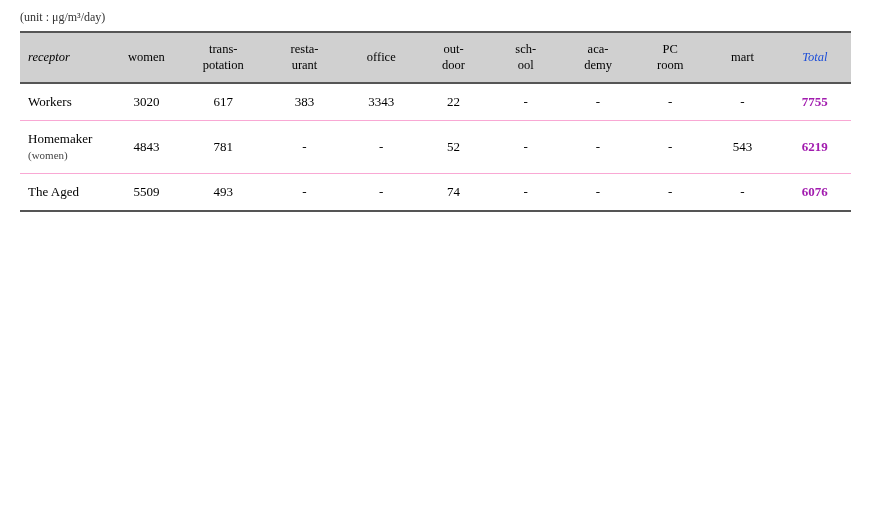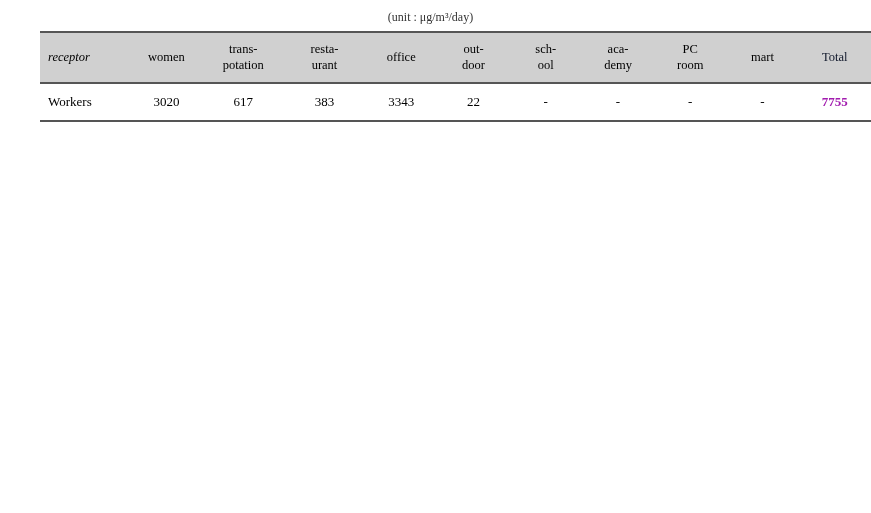--- a/index.html
+++ b/index.html
@@ -12,32 +12,31 @@
       background: #fff;
       font-family: 'Times New Roman', Times, serif;
       font-size: 13px;
       color: #000;
       width: 871px;
       min-height: 513px;
       padding: 10px 20px 20px 20px;
     }
 
     .unit-label {
-      text-align: center;
+      text-align: left;
       font-size: 12px;
       color: #333;
       margin-bottom: 6px;
       padding-right: 10px;
     }
 
     table {
       width: 100%;
       border-collapse: collapse;
       table-layout: fixed;
-      margin-left: 20px;
     }
 
     thead tr th {
       background-color: #d0d0d0;
       padding: 8px 4px;
       text-align: center;
       font-weight: normal;
       font-size: 12.5px;
       vertical-align: middle;
       line-height: 1.3;
@@ -114,31 +113,60 @@
       <th>receptor</th>
       <th>women</th>
       <th>trans-<br>potation</th>
       <th>resta-<br>urant</th>
       <th>office</th>
       <th>out-<br>door</th>
       <th>sch-<br>ool</th>
       <th>aca-<br>demy</th>
       <th>PC<br>room</th>
       <th>mart</th>
-      <th style="color:#0f172a;">Total</th>
+      <th style="color:#1d4ed8;font-style:italic;">Total</th>
     </tr>
   </thead>
   <tbody>
     <tr>
       <td>Workers</td>
       <td>3020</td>
       <td>617</td>
       <td>383</td>
       <td>3343</td>
       <td>22</td>
       <td>-</td>
       <td>-</td>
       <td>-</td>
       <td>-</td>
       <td class="total-cell">7755</td>
     </tr>
+    <tr>
+      <td>
+        <span>Homemaker</span><br>
+        <span class="sub-label">(women)</span>
+      </td>
+      <td>4843</td>
+      <td>781</td>
+      <td>-</td>
+      <td>-</td>
+      <td>52</td>
+      <td>-</td>
+      <td>-</td>
+      <td>-</td>
+      <td>543</td>
+      <td class="total-cell">6219</td>
+    </tr>
+    <tr>
+      <td>The Aged</td>
+      <td>5509</td>
+      <td>493</td>
+      <td>-</td>
+      <td>-</td>
+      <td>74</td>
+      <td>-</td>
+      <td>-</td>
+      <td>-</td>
+      <td>-</td>
+      <td class="total-cell">6076</td>
+    </tr>
   </tbody>
 </table>
 
 </body></html>

